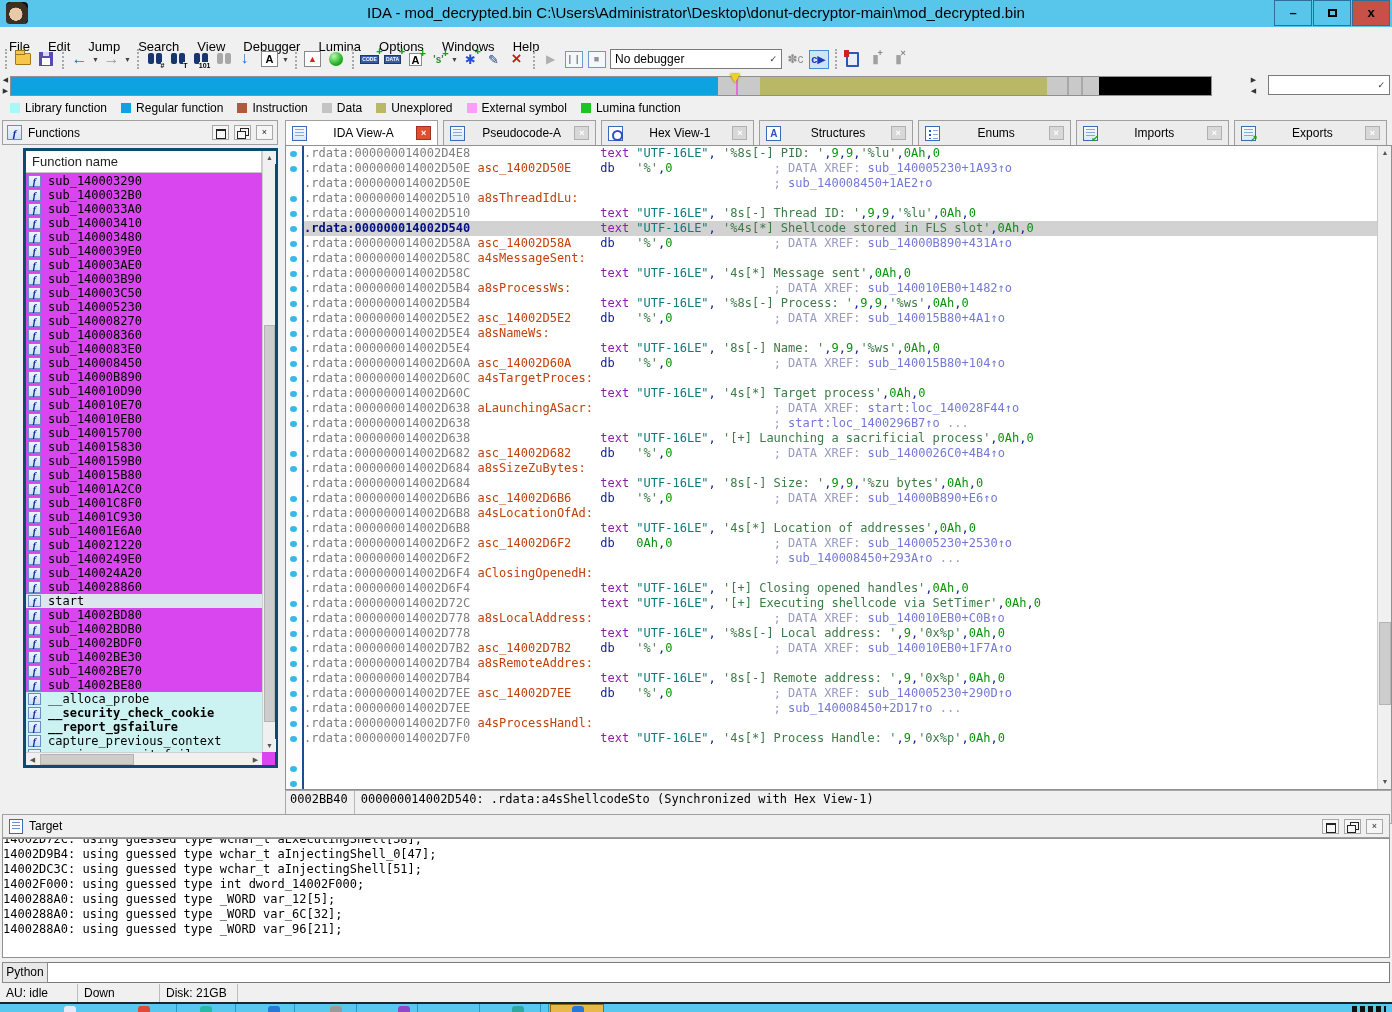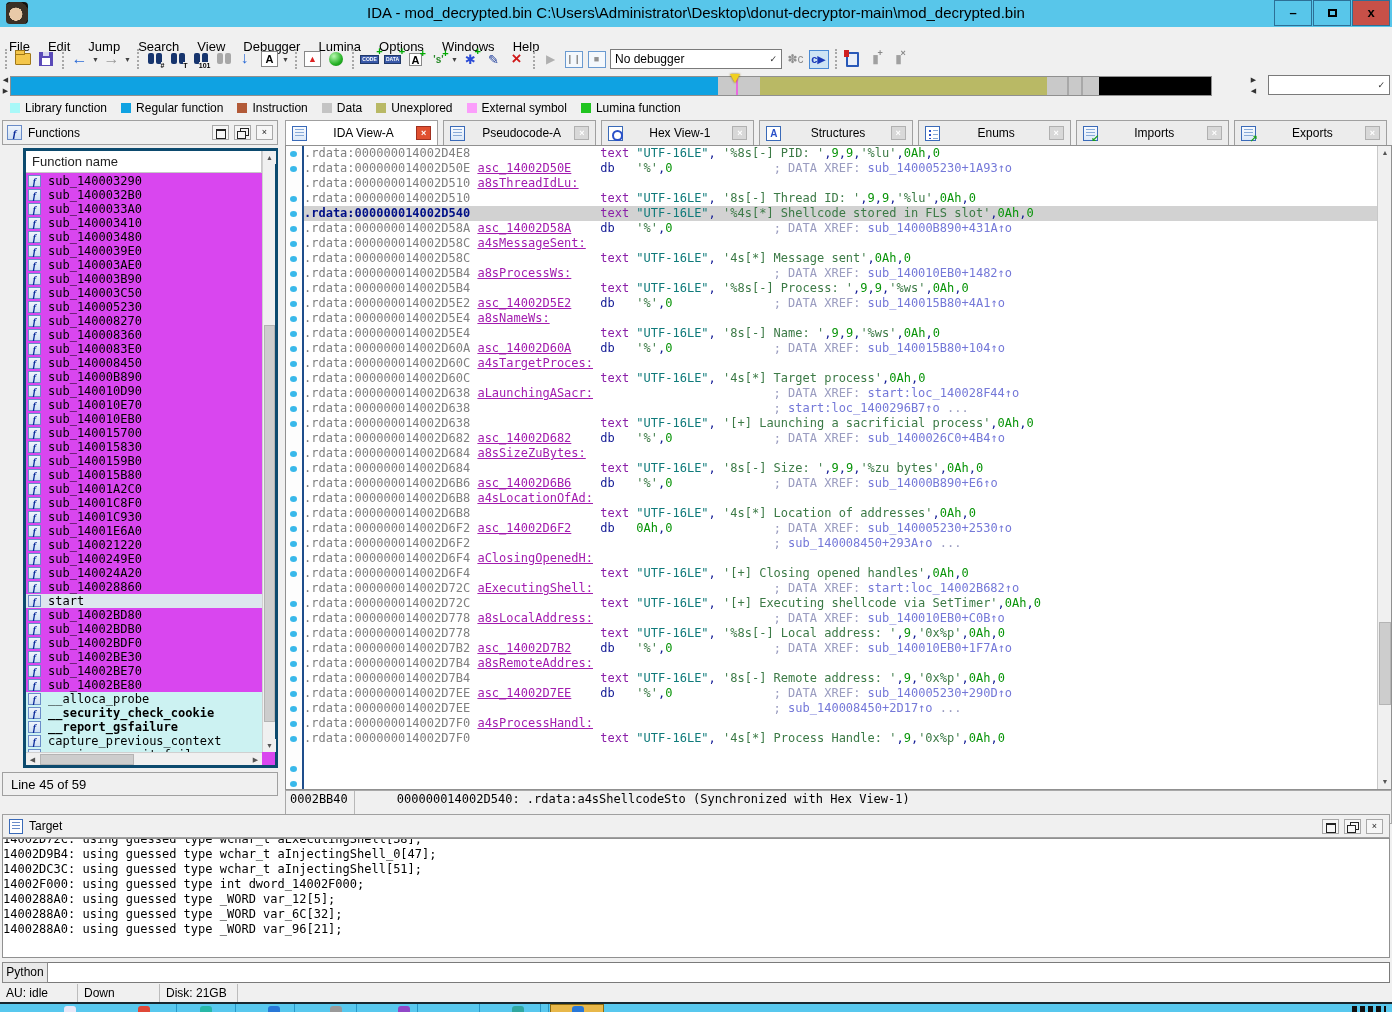--- a/index.html
+++ b/index.html
@@ -122,35 +122,35 @@
   #dcontent { position:absolute; left:285px; top:145px; width:1107px; height:645px; background:#fff; border:1px solid #909090; overflow:hidden; }
   #dgutter { position:absolute; left:0; top:0; width:16px; bottom:0; background:#fdfdfd; }
   .grow { height:15px; position:relative; }
   .grow .dot { position:absolute; left:4px; top:5px; width:7px; height:6px; border-radius:50%; background:#38b8ea; }
   #dsepline { position:absolute; left:16px; top:0; bottom:0; width:2px; background:#1f4e8c; }
   #dcode { position:absolute; left:18px; top:0; right:14px; bottom:0; font-family:"DejaVu Sans Mono","Liberation Mono",monospace; font-size:12px; }
   .dline { height:15px; line-height:15px; white-space:pre; }
   .dline.sel { background:#d2d2d2; }
   .sg-a { color:#7f7f7f; }
   .sg-ab { color:#000f86; font-weight:bold; }
-  .sg-n { color:#a21caf;text-decoration:underline; }
+  .sg-n { color:#c2410c; }
   .sg-t { color:#8a1fa8; }
   .sg-d { color:#131b95; }
   .sg-o { color:#131b95; }
   .sg-s { color:#0e7a7a; }
   .sg-g { color:#3c7a46; }
   .sg-u { color:#089408; }
   .sg-c { color:#9a9cc0; }
   .sg-x { color:#7478d8; }
   .sg-w { color:#000; }
   #dvsb { position:absolute; right:0; top:0; width:14px; bottom:0; background:#f0f0f0; border-left:1px solid #c8c8c8; }
   #dvsb .sa { position:absolute; left:0; width:14px; height:14px; font-size:7px; color:#555; text-align:center; line-height:14px; }
   #dvsb .thumb { position:absolute; left:1px; width:12px; background:#cdcdcd; border:1px solid #b4b4b4; top:74%; height:13%; }
 
-  #dstatus { position:absolute; left:285px; top:790px; width:1107px; height:34px; background:#f0f0f0; border:1px solid #a8a8a8; font-family:"DejaVu Sans Mono","Liberation Mono",monospace; font-size:12px; display:flex;gap:36px; }
+  #dstatus { position:absolute; left:285px; top:790px; width:1107px; height:34px; background:#f0f0f0; border:1px solid #a8a8a8; font-family:"DejaVu Sans Mono","Liberation Mono",monospace; font-size:12px; display:flex; }
   #dstatus .cell1 { padding:1px 6px 0 4px; border-right:1px solid #b8b8b8; }
   #dstatus .cell2 { padding:1px 0 0 6px; }
 
   
   #outpanel { position:absolute; left:2px; top:814px; width:1388px; height:146px; }
   #out-title { position:absolute; left:0; top:0; right:0; height:24px; background:#f0f0f0; border:1px solid #a0a0a0; display:flex; align-items:center; padding:0 6px; font-size:12px; }
   .ic-page { width:14px; height:15px; background:#fff; border:1px solid #3a6ab8; margin-right:6px; position:relative; }
   .ic-page:before { content:""; position:absolute; left:2px; top:2px; right:2px; height:9px; background:repeating-linear-gradient(#6a8cc8 0 1px, transparent 1px 3px); }
   #out-body { position:absolute; left:0; top:24px; right:0; bottom:2px; background:#fff; border:1px solid #909090; overflow:hidden; }
   #out-lines { margin-top:-7px; font-family:"DejaVu Sans Mono","Liberation Mono",monospace; font-size:12px; }
@@ -423,21 +423,20 @@
       <span class="sa" style="top:0">▲</span>
       <span class="thumb" style="top:29%;height:66%"></span>
       <span class="sa" style="bottom:0">▼</span>
     </div>
     <div class="hsb">
       <span class="sa" style="left:0">◀</span>
       <span class="thumb" style="left:14px;width:40%"></span>
       <span class="sa" style="right:0">▶</span>
     </div>
   </div>
-  <div id="func-status">Line 45 of 59</div>
 </div>
 
 <div id="tabbar">
     <div class="tab active">
       <span class="ticon ti-doc"></span>
       <span class="tlabel">IDA View-A</span>
       <span class="tclose">×</span>
     </div>
     <div class="tab">
       <span class="ticon ti-doc"></span>
@@ -590,20 +589,21 @@
         <span class="dot"></span>
       </div>
       <div class="grow">
         <span class="dot"></span>
       </div>
     </div>
   <div id="dsepline"></div>
   <div id="dcode">
       <div class="dline"><span class="sg-a">.rdata:000000014002D4E8</span><span class="sg-w">                  </span><span class="sg-t">text </span><span class="sg-s">"UTF-16LE"</span><span class="sg-o">, </span><span class="sg-g">'%8s[-] PID: '</span><span class="sg-o">,</span><span class="sg-u">9</span><span class="sg-o">,</span><span class="sg-u">9</span><span class="sg-o">,</span><span class="sg-g">'%lu'</span><span class="sg-o">,</span><span class="sg-u">0Ah</span><span class="sg-o">,</span><span class="sg-u">0</span></div>
       <div class="dline"><span class="sg-a">.rdata:000000014002D50E</span><span class="sg-w"> </span><span class="sg-n">asc_14002D50E</span><span class="sg-w">    </span><span class="sg-d">db   </span><span class="sg-g">'%'</span><span class="sg-o">,</span><span class="sg-u">0</span><span class="sg-c">              ; DATA XREF: </span><span class="sg-x">sub_140005230+1A93↑o</span></div>
+      <div class="dline"><span class="sg-a">.rdata:000000014002D50E</span><span class="sg-c">                                          ; </span><span class="sg-x">sub_140008450+1AE2↑o</span></div>
       <div class="dline"><span class="sg-a">.rdata:000000014002D510</span><span class="sg-w"> </span><span class="sg-n">a8sThreadIdLu:</span></div>
       <div class="dline"><span class="sg-a">.rdata:000000014002D510</span><span class="sg-w">                  </span><span class="sg-t">text </span><span class="sg-s">"UTF-16LE"</span><span class="sg-o">, </span><span class="sg-g">'8s[-] Thread ID: '</span><span class="sg-o">,</span><span class="sg-u">9</span><span class="sg-o">,</span><span class="sg-u">9</span><span class="sg-o">,</span><span class="sg-g">'%lu'</span><span class="sg-o">,</span><span class="sg-u">0Ah</span><span class="sg-o">,</span><span class="sg-u">0</span></div>
       <div class="dline sel"><span class="sg-ab">.rdata:000000014002D540</span><span class="sg-w">                  </span><span class="sg-t">text </span><span class="sg-s">"UTF-16LE"</span><span class="sg-o">, </span><span class="sg-g">'%4s[*] Shellcode stored in FLS slot'</span><span class="sg-o">,</span><span class="sg-u">0Ah</span><span class="sg-o">,</span><span class="sg-u">0</span></div>
       <div class="dline"><span class="sg-a">.rdata:000000014002D58A</span><span class="sg-w"> </span><span class="sg-n">asc_14002D58A</span><span class="sg-w">    </span><span class="sg-d">db   </span><span class="sg-g">'%'</span><span class="sg-o">,</span><span class="sg-u">0</span><span class="sg-c">              ; DATA XREF: </span><span class="sg-x">sub_14000B890+431A↑o</span></div>
       <div class="dline"><span class="sg-a">.rdata:000000014002D58C</span><span class="sg-w"> </span><span class="sg-n">a4sMessageSent:</span></div>
       <div class="dline"><span class="sg-a">.rdata:000000014002D58C</span><span class="sg-w">                  </span><span class="sg-t">text </span><span class="sg-s">"UTF-16LE"</span><span class="sg-o">, </span><span class="sg-g">'4s[*] Message sent'</span><span class="sg-o">,</span><span class="sg-u">0Ah</span><span class="sg-o">,</span><span class="sg-u">0</span></div>
       <div class="dline"><span class="sg-a">.rdata:000000014002D5B4</span><span class="sg-w"> </span><span class="sg-n">a8sProcessWs:</span><span class="sg-c">                            ; DATA XREF: </span><span class="sg-x">sub_140010EB0+1482↑o</span></div>
       <div class="dline"><span class="sg-a">.rdata:000000014002D5B4</span><span class="sg-w">                  </span><span class="sg-t">text </span><span class="sg-s">"UTF-16LE"</span><span class="sg-o">, </span><span class="sg-g">'%8s[-] Process: '</span><span class="sg-o">,</span><span class="sg-u">9</span><span class="sg-o">,</span><span class="sg-u">9</span><span class="sg-o">,</span><span class="sg-g">'%ws'</span><span class="sg-o">,</span><span class="sg-u">0Ah</span><span class="sg-o">,</span><span class="sg-u">0</span></div>
       <div class="dline"><span class="sg-a">.rdata:000000014002D5E2</span><span class="sg-w"> </span><span class="sg-n">asc_14002D5E2</span><span class="sg-w">    </span><span class="sg-d">db   </span><span class="sg-g">'%'</span><span class="sg-o">,</span><span class="sg-u">0</span><span class="sg-c">              ; DATA XREF: </span><span class="sg-x">sub_140015B80+4A1↑o</span></div>
       <div class="dline"><span class="sg-a">.rdata:000000014002D5E4</span><span class="sg-w"> </span><span class="sg-n">a8sNameWs:</span></div>
@@ -617,21 +617,20 @@
       <div class="dline"><span class="sg-a">.rdata:000000014002D682</span><span class="sg-w"> </span><span class="sg-n">asc_14002D682</span><span class="sg-w">    </span><span class="sg-d">db   </span><span class="sg-g">'%'</span><span class="sg-o">,</span><span class="sg-u">0</span><span class="sg-c">              ; DATA XREF: </span><span class="sg-x">sub_1400026C0+4B4↑o</span></div>
       <div class="dline"><span class="sg-a">.rdata:000000014002D684</span><span class="sg-w"> </span><span class="sg-n">a8sSizeZuBytes:</span></div>
       <div class="dline"><span class="sg-a">.rdata:000000014002D684</span><span class="sg-w">                  </span><span class="sg-t">text </span><span class="sg-s">"UTF-16LE"</span><span class="sg-o">, </span><span class="sg-g">'8s[-] Size: '</span><span class="sg-o">,</span><span class="sg-u">9</span><span class="sg-o">,</span><span class="sg-u">9</span><span class="sg-o">,</span><span class="sg-g">'%zu bytes'</span><span class="sg-o">,</span><span class="sg-u">0Ah</span><span class="sg-o">,</span><span class="sg-u">0</span></div>
       <div class="dline"><span class="sg-a">.rdata:000000014002D6B6</span><span class="sg-w"> </span><span class="sg-n">asc_14002D6B6</span><span class="sg-w">    </span><span class="sg-d">db   </span><span class="sg-g">'%'</span><span class="sg-o">,</span><span class="sg-u">0</span><span class="sg-c">              ; DATA XREF: </span><span class="sg-x">sub_14000B890+E6↑o</span></div>
       <div class="dline"><span class="sg-a">.rdata:000000014002D6B8</span><span class="sg-w"> </span><span class="sg-n">a4sLocationOfAd:</span></div>
       <div class="dline"><span class="sg-a">.rdata:000000014002D6B8</span><span class="sg-w">                  </span><span class="sg-t">text </span><span class="sg-s">"UTF-16LE"</span><span class="sg-o">, </span><span class="sg-g">'4s[*] Location of addresses'</span><span class="sg-o">,</span><span class="sg-u">0Ah</span><span class="sg-o">,</span><span class="sg-u">0</span></div>
       <div class="dline"><span class="sg-a">.rdata:000000014002D6F2</span><span class="sg-w"> </span><span class="sg-n">asc_14002D6F2</span><span class="sg-w">    </span><span class="sg-d">db   </span><span class="sg-u">0Ah</span><span class="sg-o">,</span><span class="sg-u">0</span><span class="sg-c">              ; DATA XREF: </span><span class="sg-x">sub_140005230+2530↑o</span></div>
       <div class="dline"><span class="sg-a">.rdata:000000014002D6F2</span><span class="sg-c">                                          ; </span><span class="sg-x">sub_140008450+293A↑o</span><span class="sg-c"> ...</span></div>
       <div class="dline"><span class="sg-a">.rdata:000000014002D6F4</span><span class="sg-w"> </span><span class="sg-n">aClosingOpenedH:</span></div>
       <div class="dline"><span class="sg-a">.rdata:000000014002D6F4</span><span class="sg-w">                  </span><span class="sg-t">text </span><span class="sg-s">"UTF-16LE"</span><span class="sg-o">, </span><span class="sg-g">'[+] Closing opened handles'</span><span class="sg-o">,</span><span class="sg-u">0Ah</span><span class="sg-o">,</span><span class="sg-u">0</span></div>
-      <div class="dline"><span class="sg-a">.rdata:000000014002D72C</span><span class="sg-w"> </span><span class="sg-n">aExecutingShell:</span><span class="sg-c">                         ; DATA XREF: </span><span class="sg-x">start:loc_14002B682↑o</span></div>
       <div class="dline"><span class="sg-a">.rdata:000000014002D72C</span><span class="sg-w">                  </span><span class="sg-t">text </span><span class="sg-s">"UTF-16LE"</span><span class="sg-o">, </span><span class="sg-g">'[+] Executing shellcode via SetTimer'</span><span class="sg-o">,</span><span class="sg-u">0Ah</span><span class="sg-o">,</span><span class="sg-u">0</span></div>
       <div class="dline"><span class="sg-a">.rdata:000000014002D778</span><span class="sg-w"> </span><span class="sg-n">a8sLocalAddress:</span><span class="sg-c">                         ; DATA XREF: </span><span class="sg-x">sub_140010EB0+C0B↑o</span></div>
       <div class="dline"><span class="sg-a">.rdata:000000014002D778</span><span class="sg-w">                  </span><span class="sg-t">text </span><span class="sg-s">"UTF-16LE"</span><span class="sg-o">, </span><span class="sg-g">'%8s[-] Local address: '</span><span class="sg-o">,</span><span class="sg-u">9</span><span class="sg-o">,</span><span class="sg-g">'0x%p'</span><span class="sg-o">,</span><span class="sg-u">0Ah</span><span class="sg-o">,</span><span class="sg-u">0</span></div>
       <div class="dline"><span class="sg-a">.rdata:000000014002D7B2</span><span class="sg-w"> </span><span class="sg-n">asc_14002D7B2</span><span class="sg-w">    </span><span class="sg-d">db   </span><span class="sg-g">'%'</span><span class="sg-o">,</span><span class="sg-u">0</span><span class="sg-c">              ; DATA XREF: </span><span class="sg-x">sub_140010EB0+1F7A↑o</span></div>
       <div class="dline"><span class="sg-a">.rdata:000000014002D7B4</span><span class="sg-w"> </span><span class="sg-n">a8sRemoteAddres:</span></div>
       <div class="dline"><span class="sg-a">.rdata:000000014002D7B4</span><span class="sg-w">                  </span><span class="sg-t">text </span><span class="sg-s">"UTF-16LE"</span><span class="sg-o">, </span><span class="sg-g">'8s[-] Remote address: '</span><span class="sg-o">,</span><span class="sg-u">9</span><span class="sg-o">,</span><span class="sg-g">'0x%p'</span><span class="sg-o">,</span><span class="sg-u">0Ah</span><span class="sg-o">,</span><span class="sg-u">0</span></div>
       <div class="dline"><span class="sg-a">.rdata:000000014002D7EE</span><span class="sg-w"> </span><span class="sg-n">asc_14002D7EE</span><span class="sg-w">    </span><span class="sg-d">db   </span><span class="sg-g">'%'</span><span class="sg-o">,</span><span class="sg-u">0</span><span class="sg-c">              ; DATA XREF: </span><span class="sg-x">sub_140005230+290D↑o</span></div>
       <div class="dline"><span class="sg-a">.rdata:000000014002D7EE</span><span class="sg-c">                                          ; </span><span class="sg-x">sub_140008450+2D17↑o</span><span class="sg-c"> ...</span></div>
       <div class="dline"><span class="sg-a">.rdata:000000014002D7F0</span><span class="sg-w"> </span><span class="sg-n">a4sProcessHandl:</span></div>
       <div class="dline"><span class="sg-a">.rdata:000000014002D7F0</span><span class="sg-w">                  </span><span class="sg-t">text </span><span class="sg-s">"UTF-16LE"</span><span class="sg-o">, </span><span class="sg-g">'4s[*] Process Handle: '</span><span class="sg-o">,</span><span class="sg-u">9</span><span class="sg-o">,</span><span class="sg-g">'0x%p'</span><span class="sg-o">,</span><span class="sg-u">0Ah</span><span class="sg-o">,</span><span class="sg-u">0</span></div>

